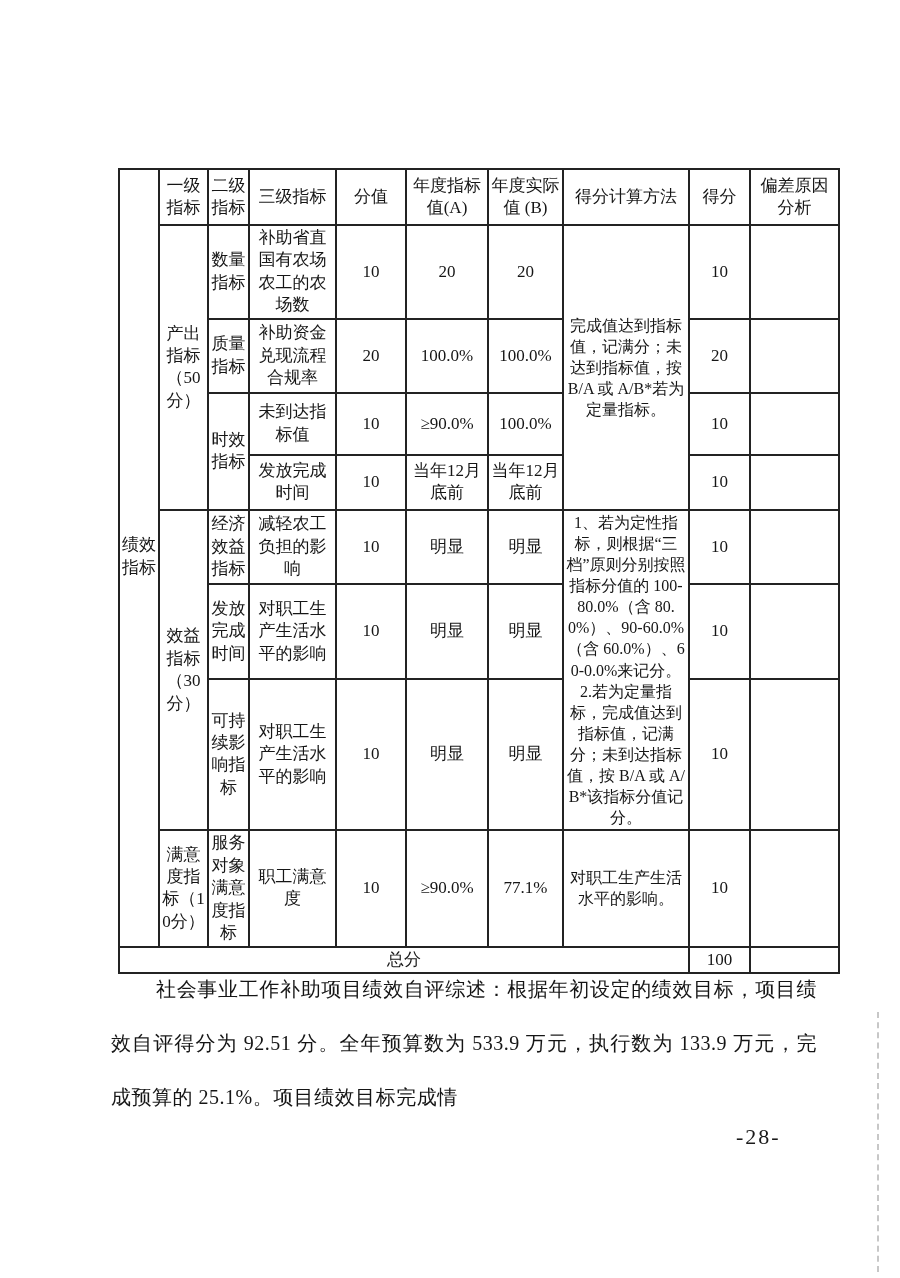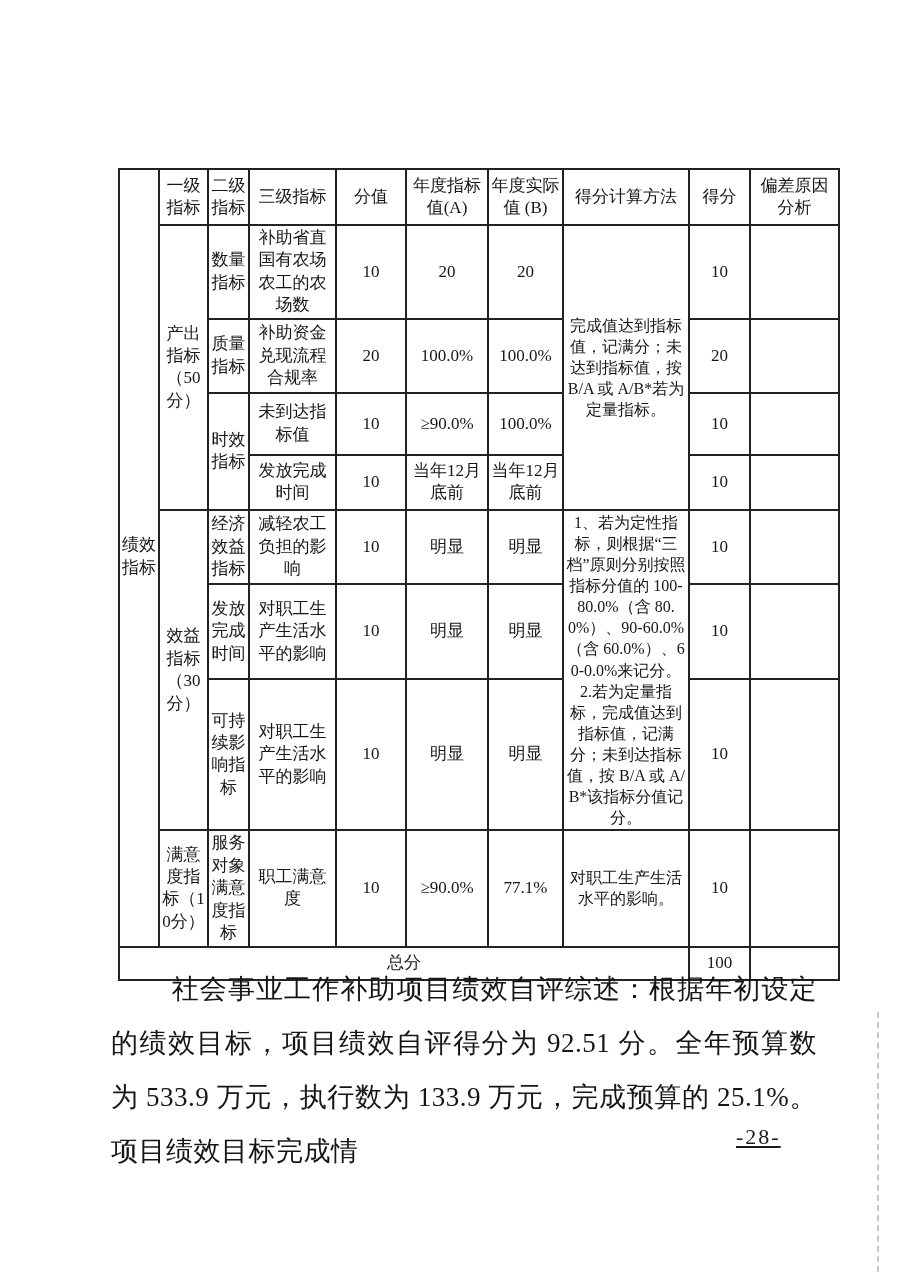--- a/index.html
+++ b/index.html
@@ -32,34 +32,33 @@
   td.method{
     font-size:16px;
     line-height:1.32;
     white-space:pre-line;
     padding:1px 3px;
   }
   td.group-cell{line-height:1.45;font-family:Liberation Mono, monospace;}
   .para{
     position:absolute;
     left:111px;top:962px;width:706px;
-    font-size:27px;
+    font-size:20px;
     line-height:54px;
     text-align:justify;
     text-indent:2.25em;
     letter-spacing:0.5px;
     color:#151515;
   }
   .pagenum{
     position:absolute;
     left:736px;top:1124px;
     font-size:22px;
     letter-spacing:2px;
     color:#1a1a1a;
-    text-decoration:underline;
   }
   .artifact{
     position:absolute;
     left:877px;top:1012px;
     height:260px;width:0;
     border-left:2px dashed #c7c7c7;
   }
 </style>
 </head>
 <body>
@@ -173,21 +172,21 @@
       <td>服务对象满意度指标</td>
       <td>职工满意度</td>
       <td>10</td>
       <td>≥90.0%</td>
       <td>77.1%</td>
       <td class="method">对职工生产生活水平的影响。</td>
       <td>10</td>
       <td></td>
     </tr>
 
-    <tr style="height:33px">
+    <tr style="height:26px">
       <td colspan="8">总分</td>
       <td>100</td>
       <td></td>
     </tr>
   </tbody>
     </table>
 
   <div class="para">社会事业工作补助项目绩效自评综述：根据年初设定的绩效目标，项目绩效自评得分为 92.51 分。全年预算数为 533.9 万元，执行数为 133.9 万元，完成预算的 25.1%。项目绩效目标完成情</div>
 
   <div class="pagenum">-28-</div>

